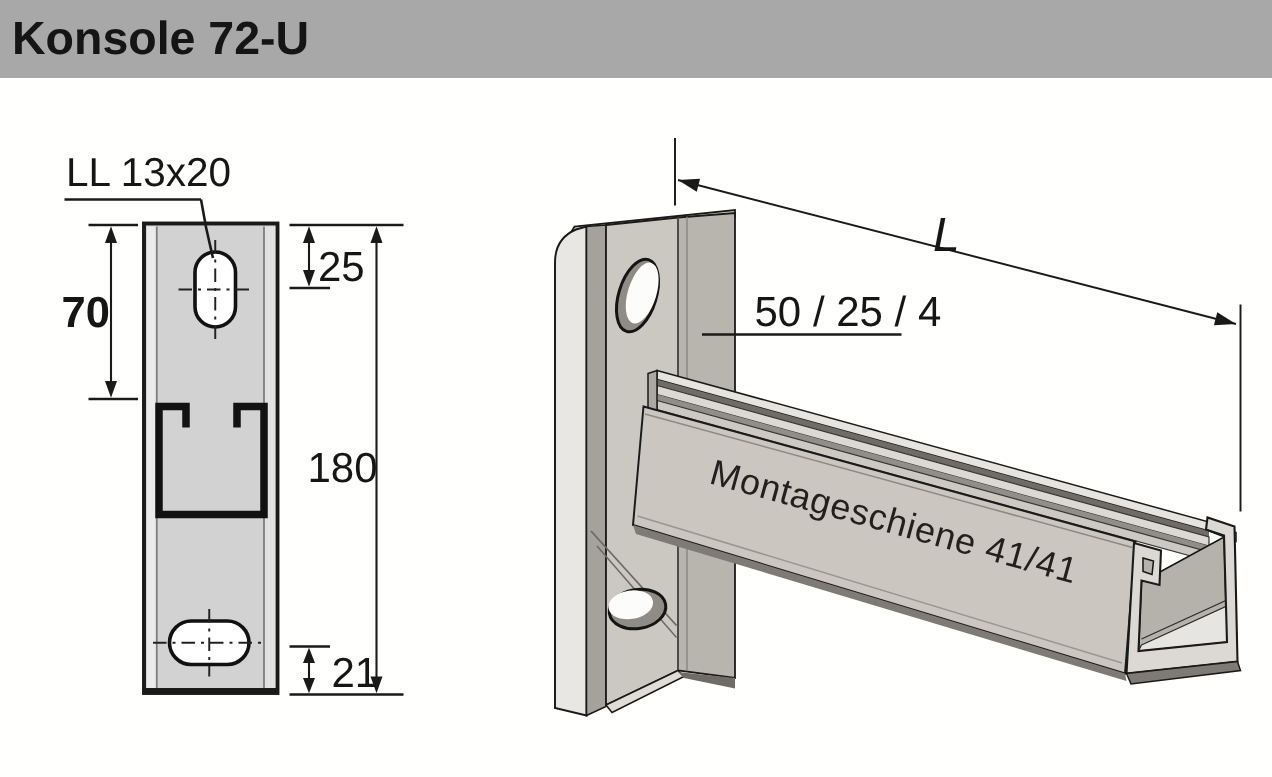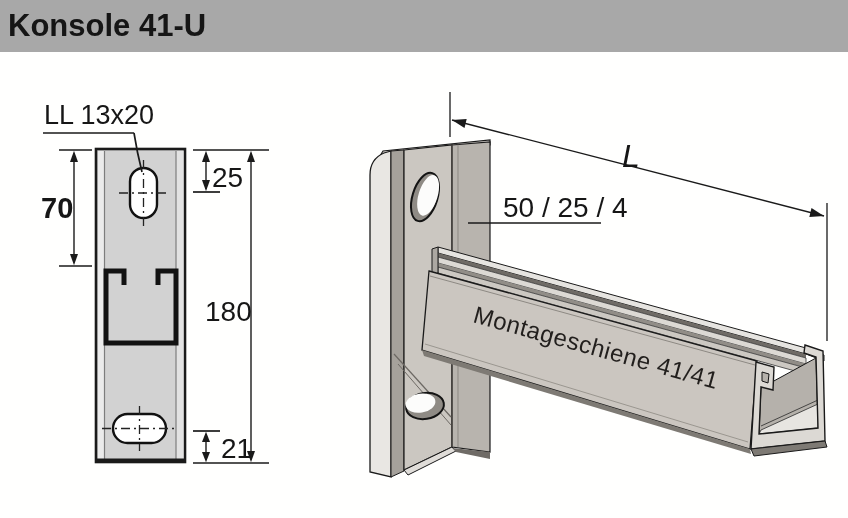--- a/index.html
+++ b/index.html
@@ -22,21 +22,21 @@
   .dimtxt{font-size:28px;}
   .dimtxt-b{font-size:29px;font-weight:bold;}
   .lbltxt{font-size:27px;}
   .railtxt{font-size:24px;fill:#221f1d;letter-spacing:0.5px;}
   .ltxt{font-size:32px;font-style:italic;}
 </style>
 </head>
 <body>
 
 <div class="titlebar">
-  <h1>Konsole 41-U</h1>
+  <h1>Konsole 72-U</h1>
 </div>
 
 <svg class="drawing" width="848" height="518" viewBox="0 0 848 518">
 
   <g>
 
     <g>
       <rect x="96" y="149" width="89" height="313" fill="#d2d2d2" stroke="#1a1a1a" stroke-width="2.6"></rect>
       <rect x="98" y="151" width="6.5" height="309" fill="#ebebeb"></rect>
       <rect x="176" y="151" width="7.5" height="309" fill="#e2e2e2"></rect>

